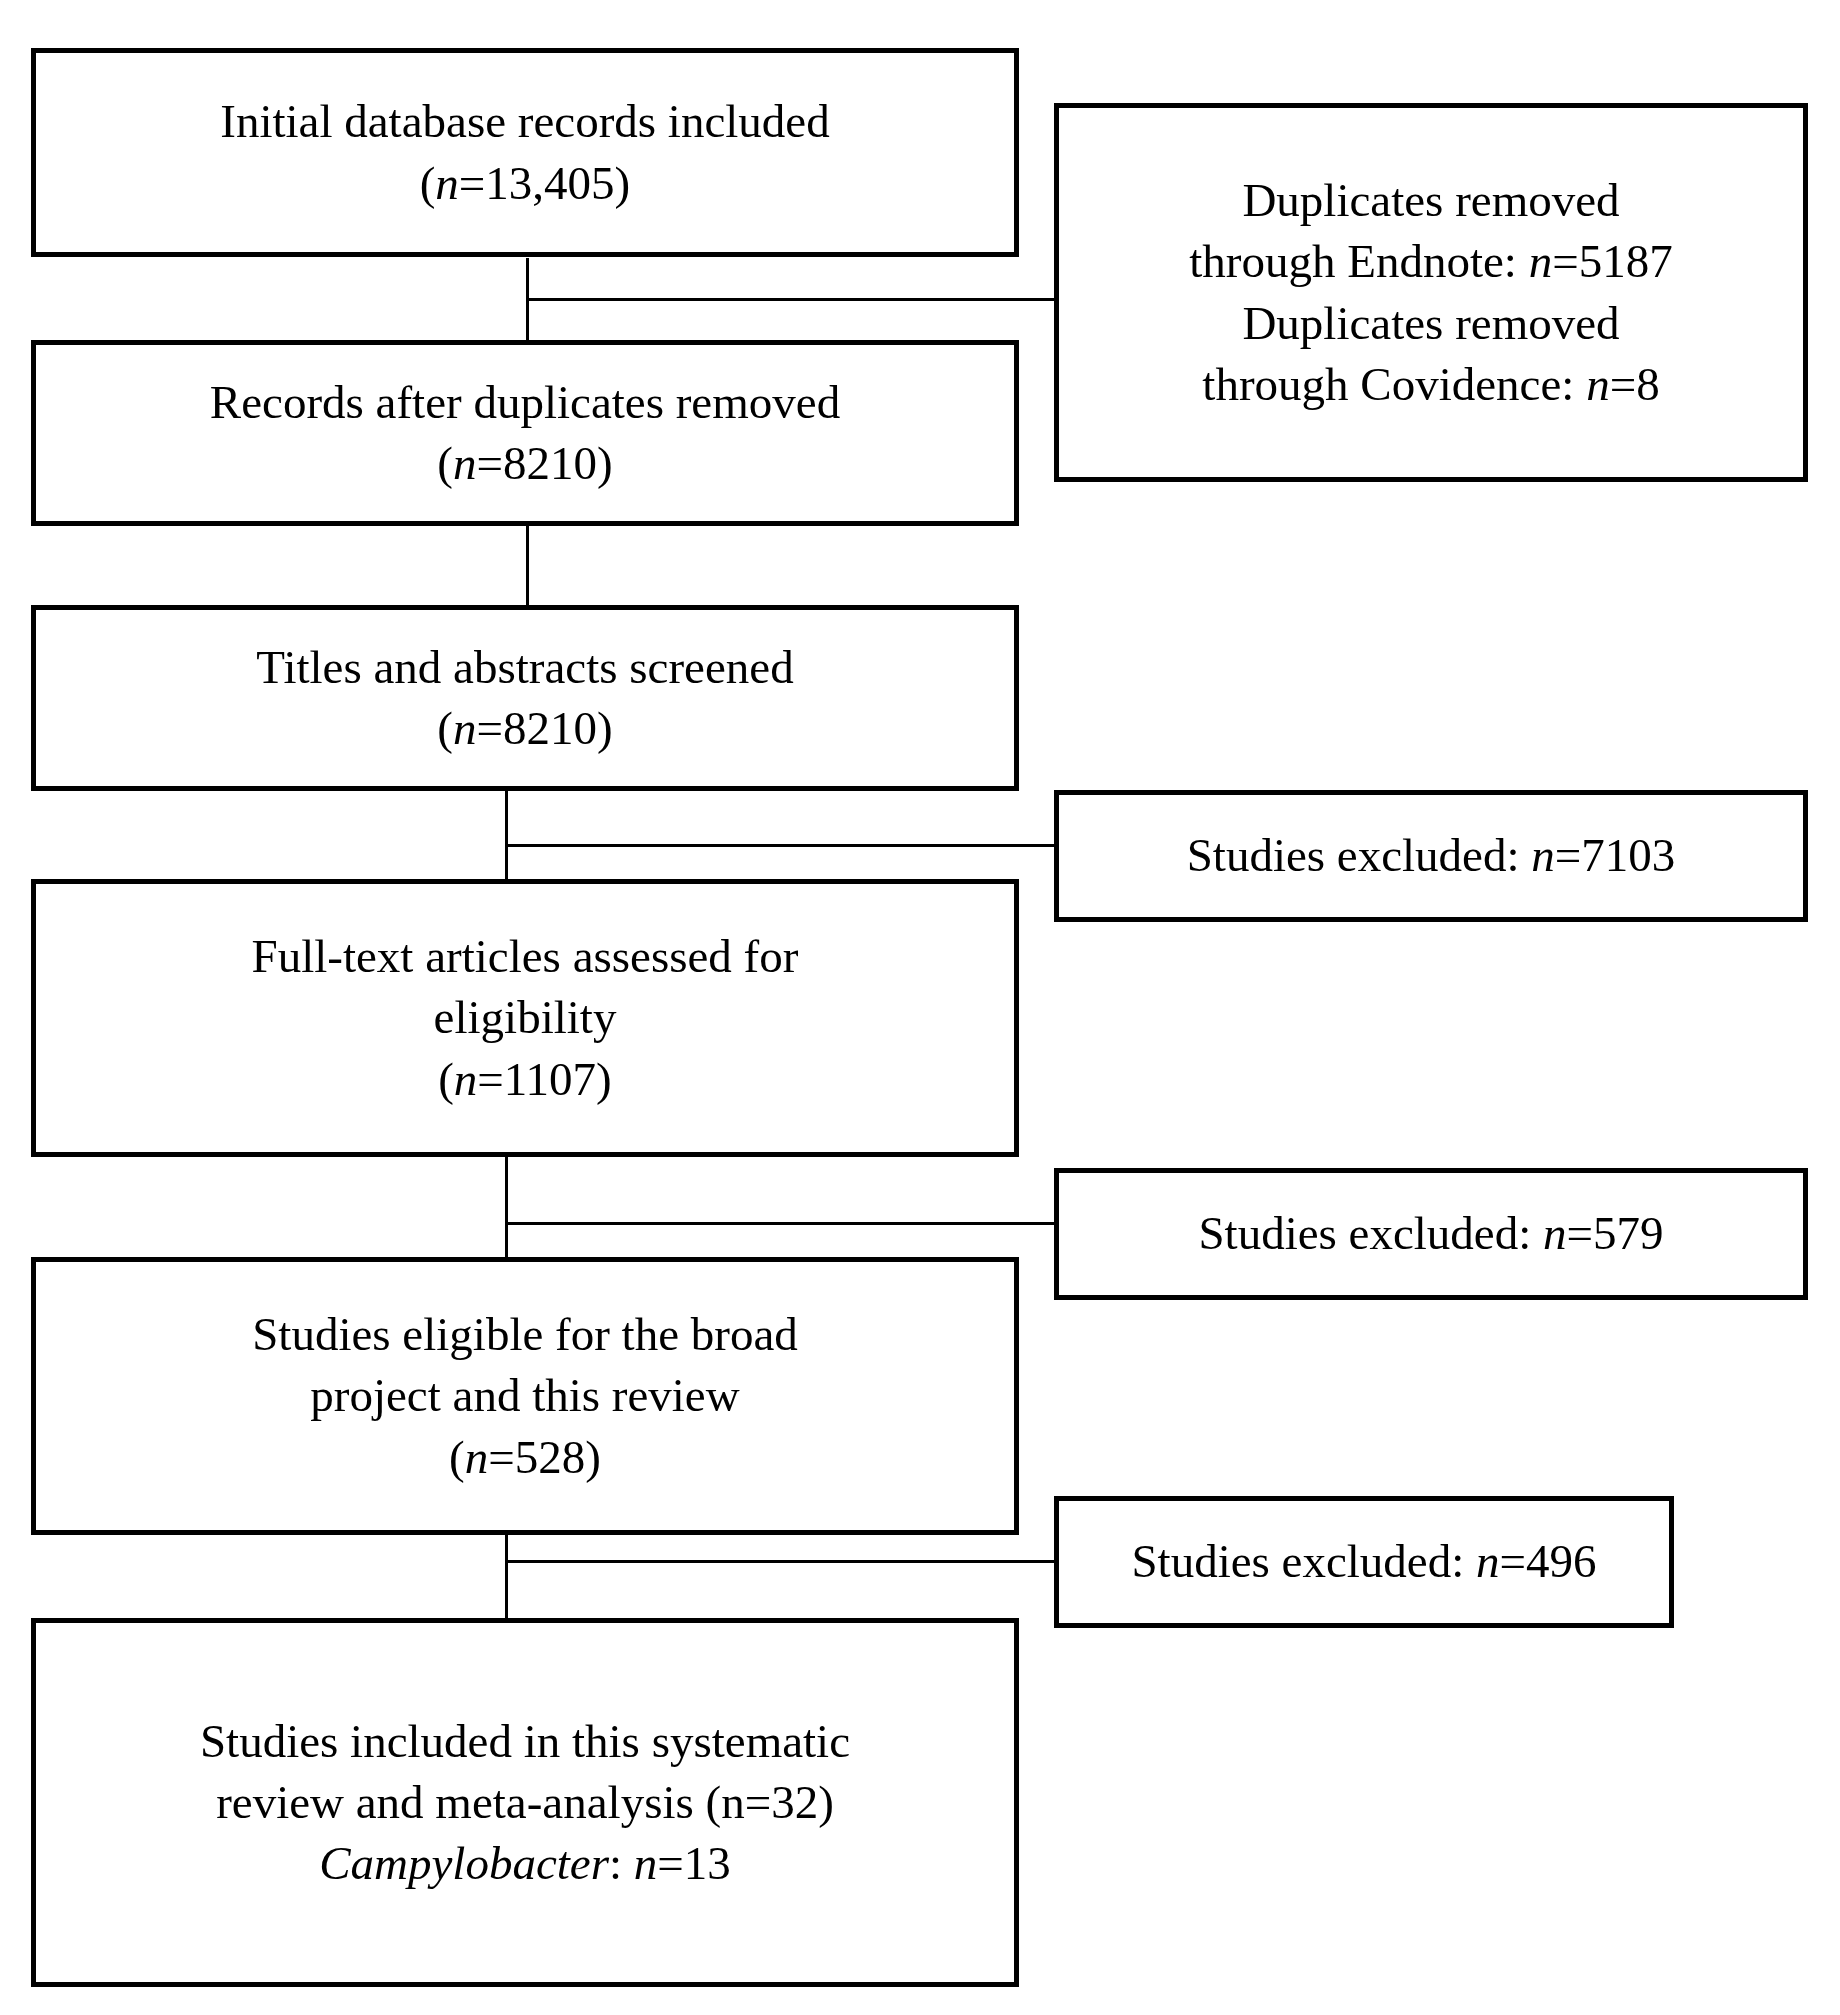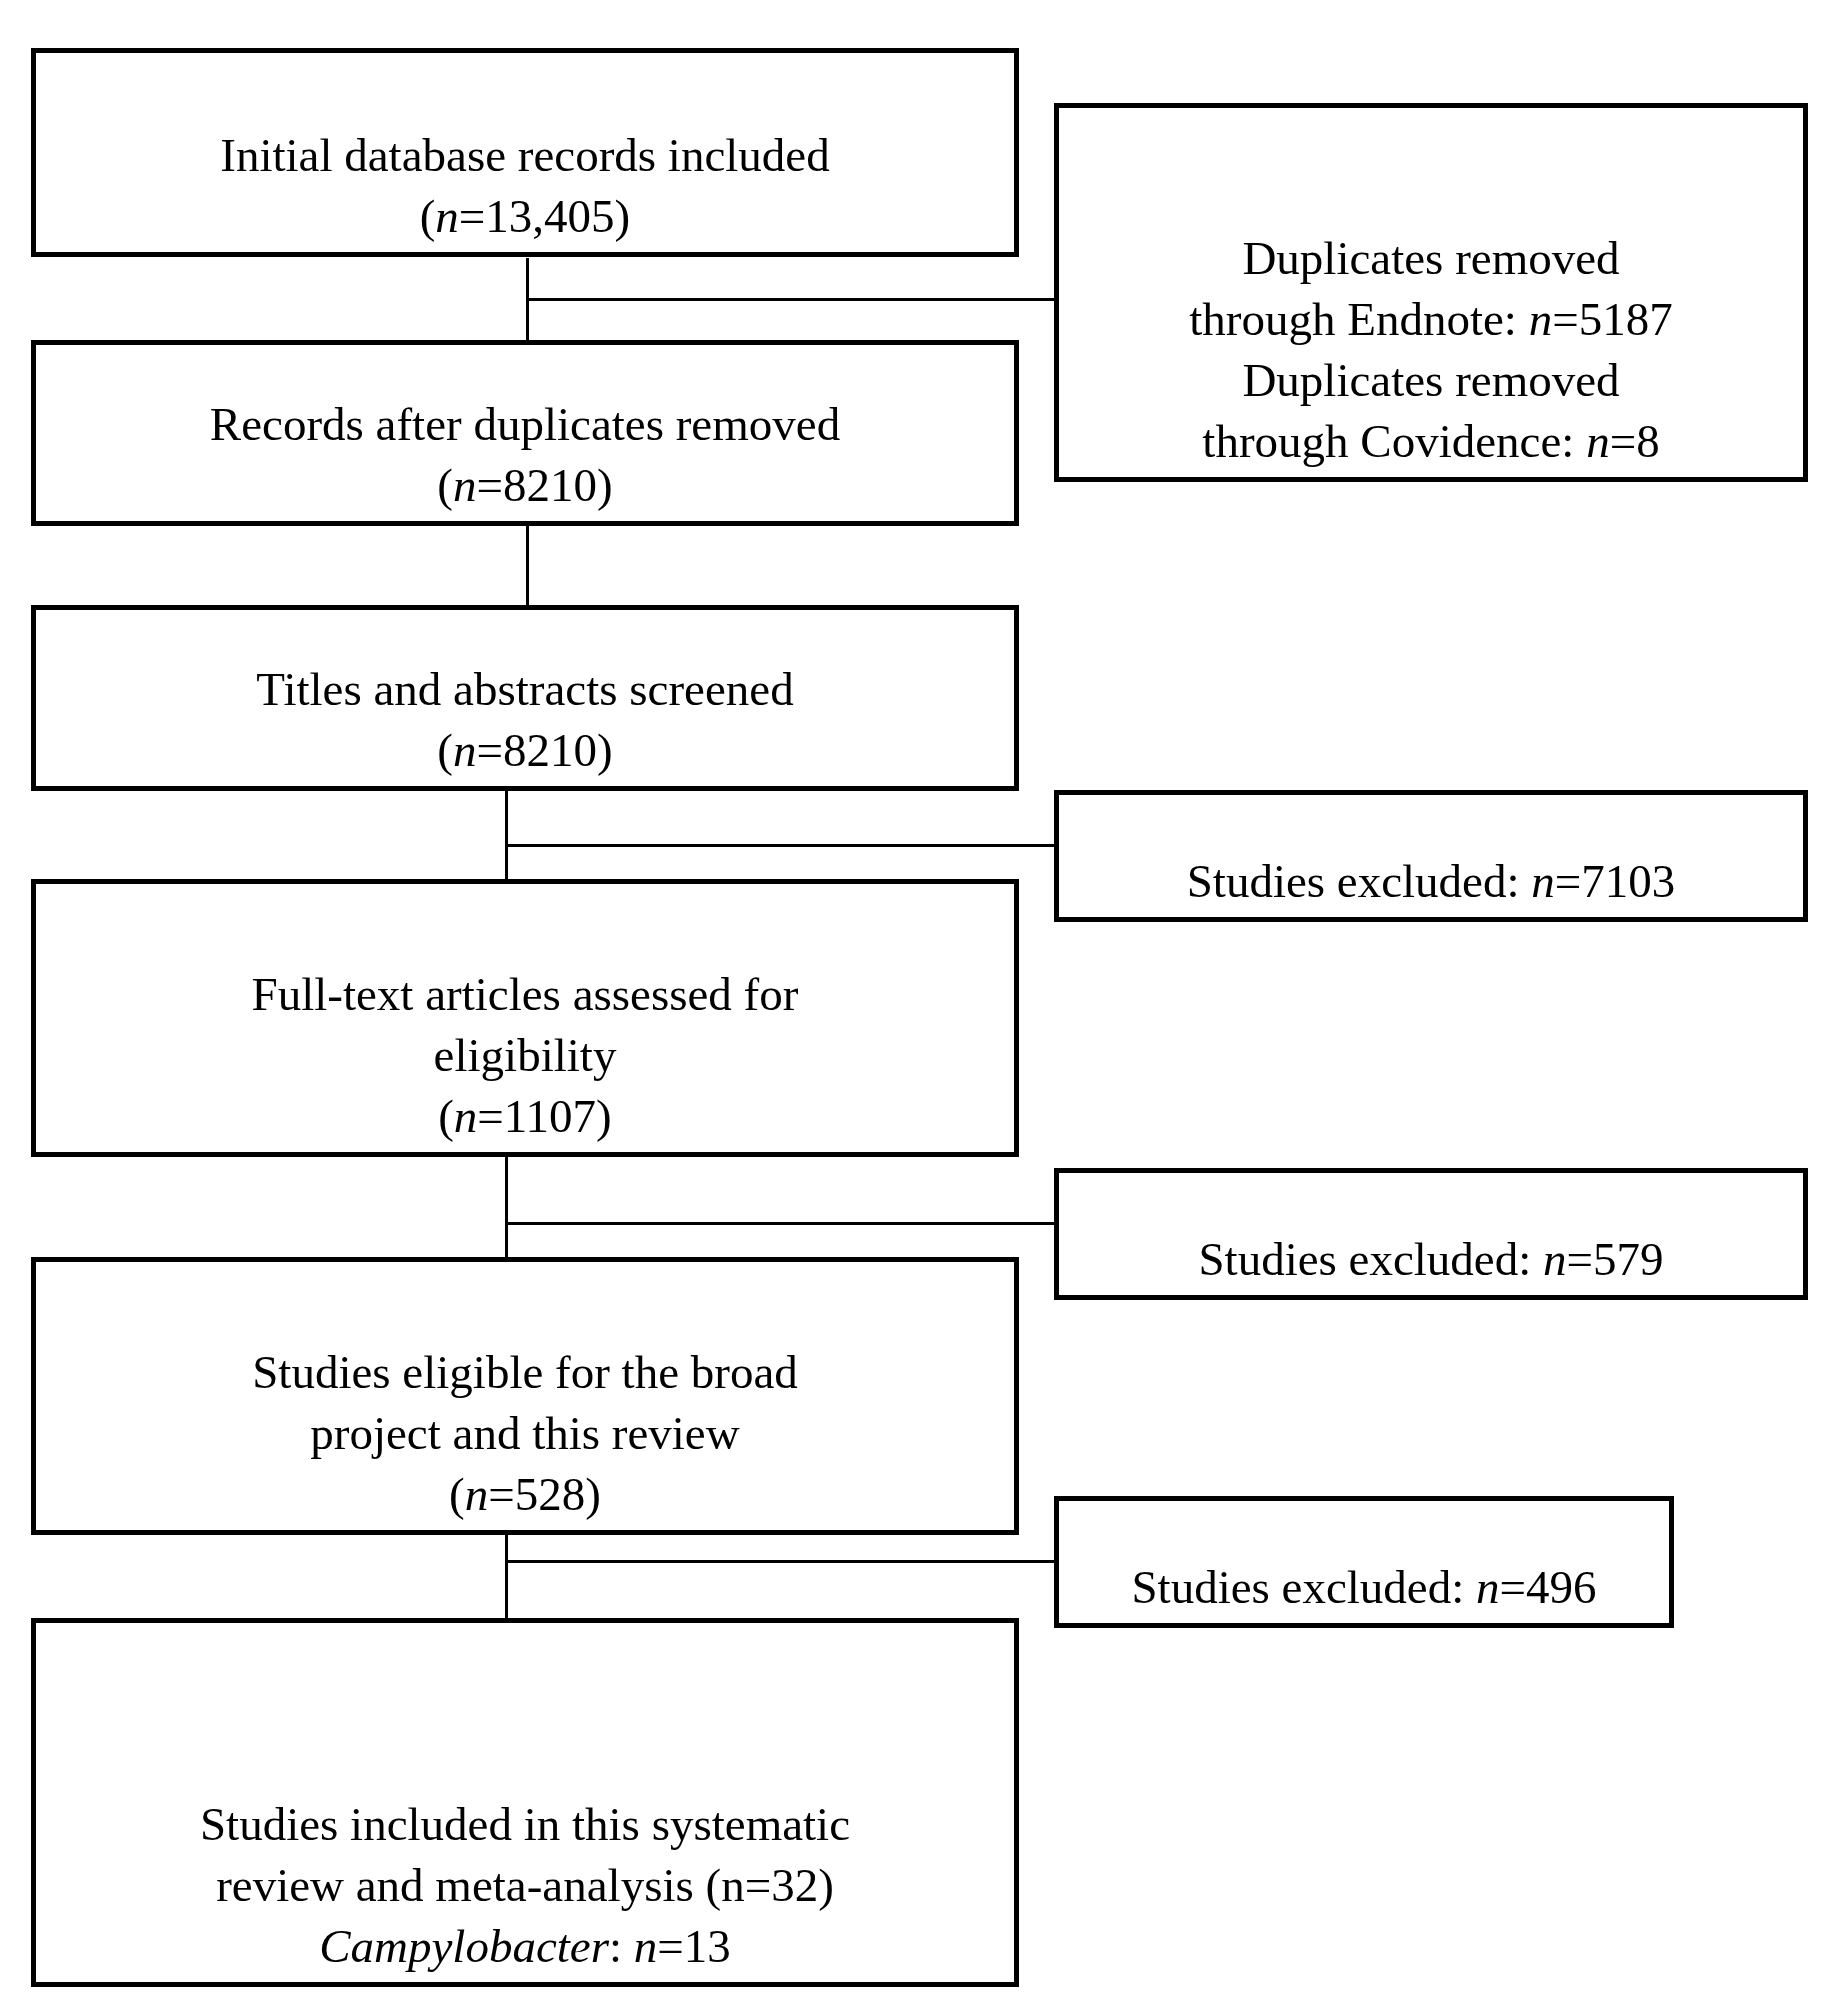--- a/index.html
+++ b/index.html
@@ -18,21 +18,21 @@
     overflow: hidden;
   }
   .flow-box {
     position: absolute;
     box-sizing: border-box;
     border: 5.4px solid #000000;
     background: #ffffff;
     display: flex;
     flex-direction: column;
     align-items: center;
-    justify-content: flex-end;
+    justify-content: center;
     text-align: center;
     line-height: 1.30;
     font-size: 47px;
     padding: 4.7px 11px;
   }
   .flow-box .line {
     display: block;
     white-space: nowrap;
   }
   .it { font-style: italic; }

